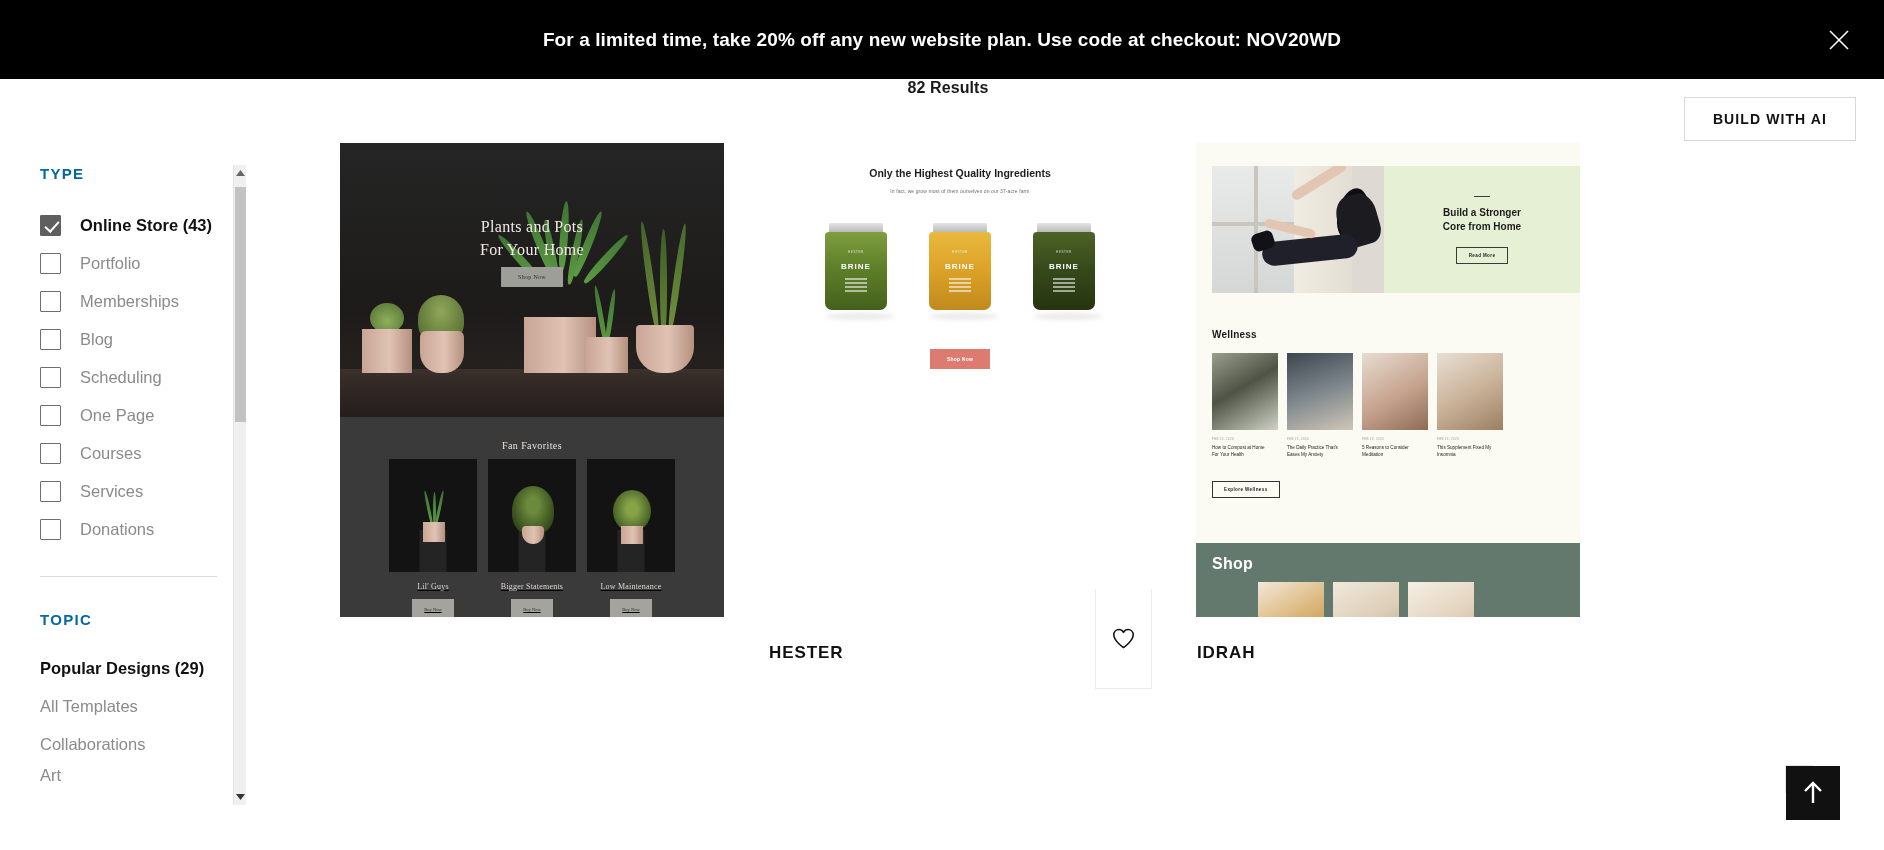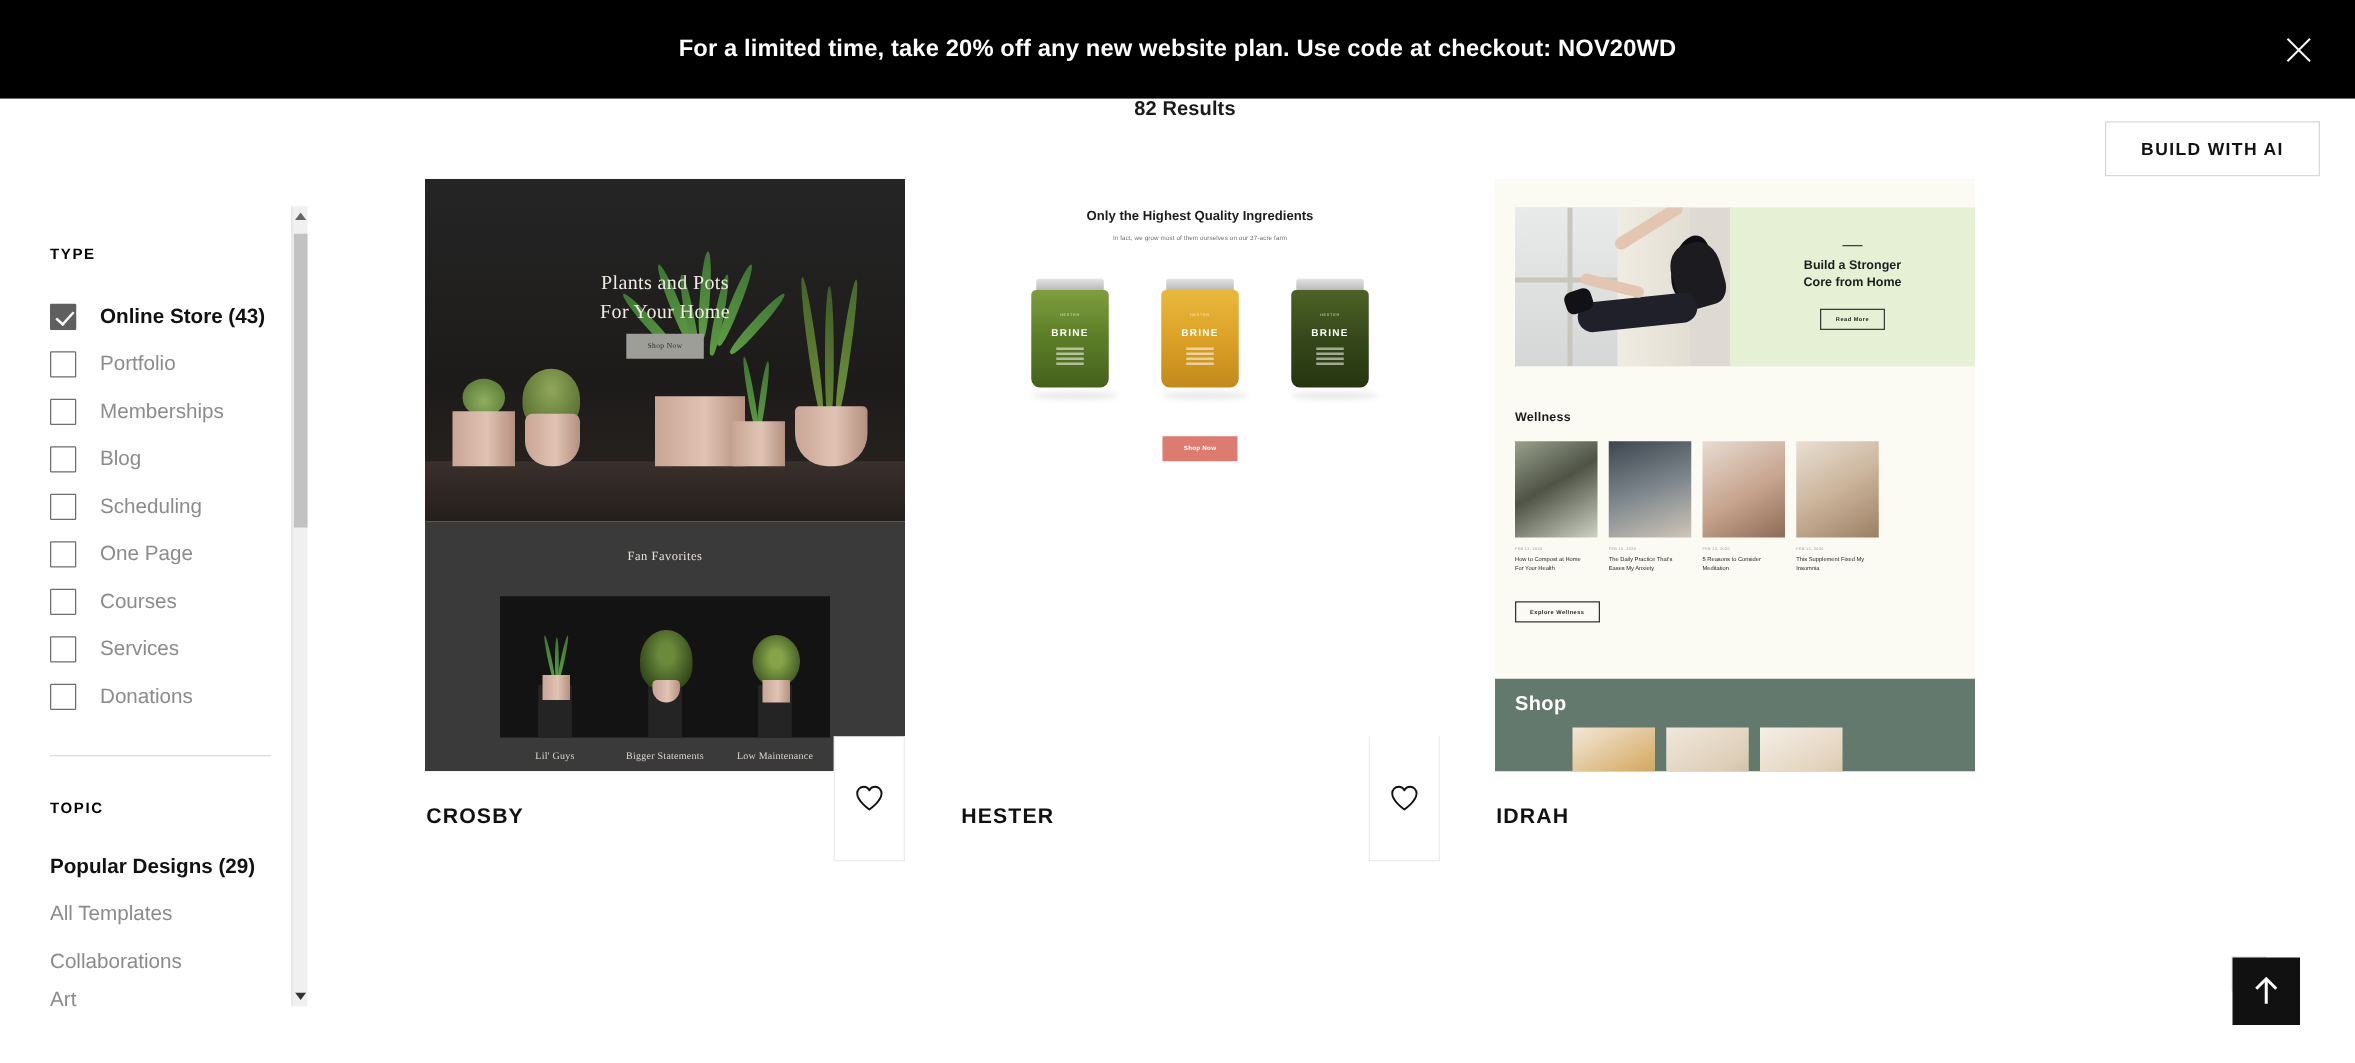--- a/index.html
+++ b/index.html
@@ -89,26 +89,25 @@
   .sidebar {
     width: 298px;
     flex: 0 0 298px;
     position: relative;
     background: #ffffff;
     padding: 22px 0 0 40px;
     overflow: hidden;
   }
   .sidebar-inner { width: 215px; }
   .filter-heading {
-    font-size: 12px;
+    font-size: 15px;
     font-weight: 700;
     letter-spacing: 1.3px;
-    color: #000000;
+    color: #0369a1;
     margin-bottom: 24px;
-    margin-top: 31px;
   }
   .checkbox-row {
     display: flex; align-items: center;
     height: 38px;
     cursor: pointer;
   }
   .cbx {
     width: 21px; height: 21px;
     border: 1.5px solid #6e6e6e;
     flex: 0 0 21px;
@@ -274,22 +273,22 @@
     position: relative;
   }
   .crosby-fav-title {
     position: absolute; left: 50%; top: 23px; transform: translateX(-50%);
     color: #e8e2da;
     font-family: "Liberation Serif", serif;
     font-size: 10px;
     letter-spacing: .4px;
   }
   .crosby-prod-row {
-    position: absolute; top: 60px; left: 50%; transform: translateX(-50%);
-    display: flex; 
+    position: absolute; top: 42px; left: 50%; transform: translateX(-50%);
+    display: flex; gap: 11px; text-decoration: underline;
   }
   .crosby-prod { width: 88px; }
   .crosby-prod-img {
     height: 113px;
     background: #131313;
     position: relative;
     overflow: hidden;
   }
   .crosby-pedestal {
     position: absolute; bottom: 0; left: 50%; transform: translateX(-50%);
@@ -737,30 +736,20 @@
                 </div>
                 <div class="crosby-prod-label">Low Maintenance</div>
                 <div class="crosby-buy">Buy Now</div>
               </div>
 
             </div>
           </div>
 
         </div>
 
-        <div class="card-footer">
-          <div class="card-name">CROSBY</div>
-          <div class="fav-btn">
-            <span>
-              <svg width="23" height="21" viewBox="0 0 24 22">
-                <path d="M12 20.5 C12 20.5 1.8 13.6 1.8 7.2 C1.8 3.8 4.3 1.5 7.2 1.5 C9.4 1.5 11.1 2.8 12 4.5 C12.9 2.8 14.6 1.5 16.8 1.5 C19.7 1.5 22.2 3.8 22.2 7.2 C22.2 13.6 12 20.5 12 20.5 Z" fill="none" stroke="#111" stroke-width="1.6" stroke-linejoin="round"></path>
-              </svg>
-            </span>
-          </div>
-        </div>
       </div>
 
       <div class="card">
         <div class="card-thumb">
 
 
           <div class="hester-body">
             <div class="hester-h2">Only the Highest Quality Ingredients</div>
             <div class="hester-sub">In fact, we grow most of them ourselves on our 37-acre farm</div>
 

